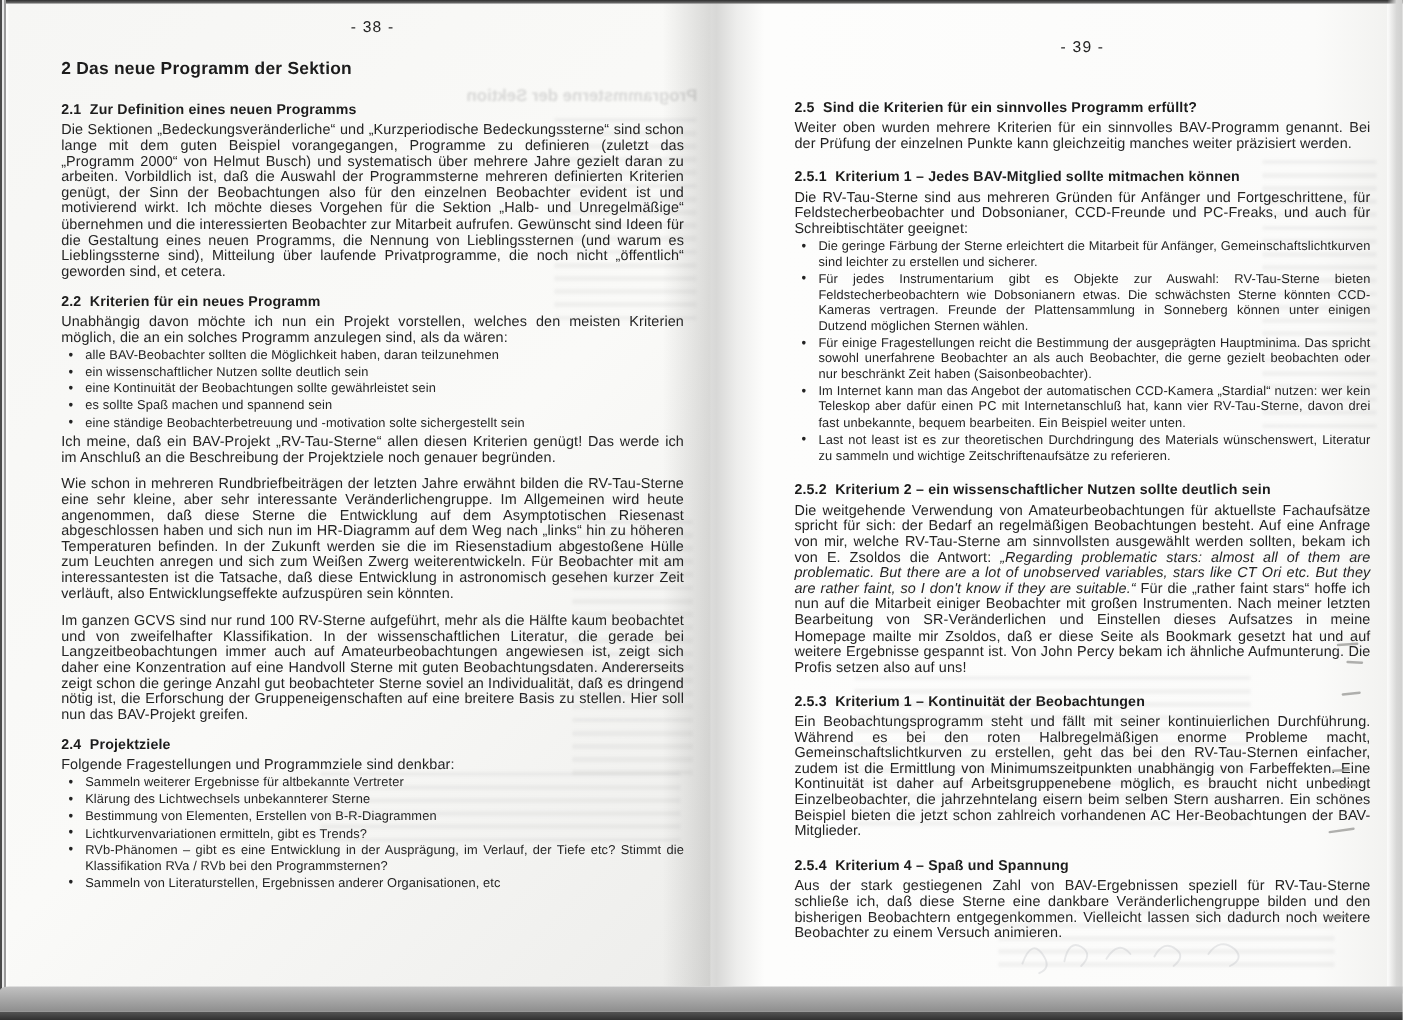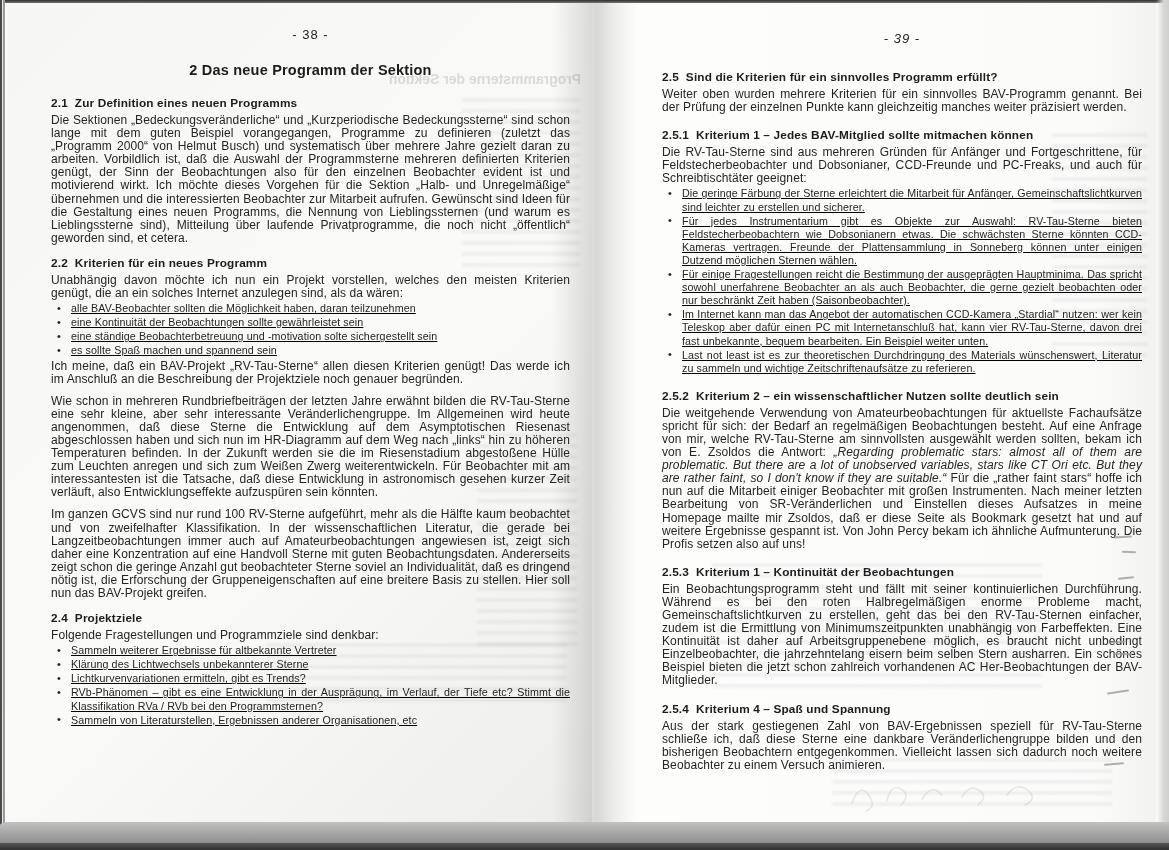--- a/index.html
+++ b/index.html
@@ -18,35 +18,35 @@
   .edge-right  { position:absolute; right:0; top:0; width:13px; height:828px; background:linear-gradient(to right,rgba(0,0,0,0),#d7d7d6 60%,#cfcfce); }
   .gutter      { position:absolute; left:552px; top:0; width:100px; height:822px;
                  background:linear-gradient(to right,rgba(120,120,118,0) 0%,rgba(120,120,118,0.28) 45%,rgba(120,120,118,0.12) 62%,rgba(120,120,118,0) 85%); }
 
   
   .page { position:absolute; top:3px; height:819px; overflow:hidden; }
   .page-left  { left:7px;  width:585px; background:linear-gradient(135deg,#f6f6f4 0%,#fafaf8 55%,#ededeb 100%); }
   .page-right { left:652px; width:504px; background:linear-gradient(to right,#fdfdfc,#fbfbfa 88%,#f2f2f0); }
 
   .col { position:relative; z-index:2; }
-  .col-left  { padding:24px 22px 0 44px; }
+  .col-left  { padding:12px 22px 0 44px; }
   .col-right { padding:28px 14px 0 10px; }
 
   .pageno { text-align:center; font-size:13px; color:#252525; letter-spacing:1px; margin-bottom:20px; }
-  .page-right .pageno { margin-bottom:24px;font-style:italic; }
+  .page-right .pageno { margin-bottom:36px; }
 
-  .chapter-title { font-size:14.5px; font-weight:bold; color:#1c1c1c; margin-bottom:18px; letter-spacing:0.2px;text-align:center; }
+  .chapter-title { font-size:14.5px; font-weight:bold; color:#1c1c1c; margin-bottom:18px; letter-spacing:0.2px; }
 
   h3.sec { font-size:11.8px; font-weight:bold; color:#1c1c1c; margin:11px 0 4px 0; letter-spacing:0.15px; }
   h3.sec .num { margin-right:7px; }
 
   p.body { font-size:12px; line-height:13.1px; color:#242424; text-align:justify; letter-spacing:0.1px; margin-bottom:2px; }
   p.body + p.body { margin-top:9px; }
 
-  ul.bullets { list-style:none; margin:1px 0 2px 4px;text-decoration:underline; }
+  ul.bullets { list-style:none; margin:1px 0 2px 4px; }
   ul.bullets li { position:relative; padding-left:16px; font-size:10.7px; line-height:13.1px; color:#242424; text-align:justify; letter-spacing:0.1px; margin-bottom:1px; }
   ul.bullets li::before { content:"•"; position:absolute; left:2px; top:-0.5px; font-size:11px; color:#242424; }
 
   .quote-it { font-style:italic; }
 
   
   .bleed { position:absolute; color:rgba(90,90,92,0.20); font-weight:bold; transform:scaleX(-1); filter:blur(0.7px); white-space:nowrap; z-index:1; }
   .bleed-title { left:324px; top:68px; font-size:14px; width:250px; }
   .smudge { position:absolute; z-index:1; filter:blur(1.2px); opacity:0.5;
             background:repeating-linear-gradient(to bottom, rgba(130,130,132,0.18) 0 4px, rgba(0,0,0,0) 4px 11px); }
@@ -66,37 +66,39 @@
 
     <div class="col col-left">
       <div class="pageno">- 38 -</div>
 
       <div class="chapter-title">2  Das neue Programm der Sektion</div>
 
       <h3 class="sec"><span class="num">2.1</span><span>Zur Definition eines neuen Programms</span></h3>
       <p class="body">Die Sektionen „Bedeckungsveränderliche“ und „Kurzperiodische Bedeckungssterne“ sind schon lange mit dem guten Beispiel vorangegangen, Programme zu definieren (zuletzt das „Programm 2000“ von Helmut Busch) und systematisch über mehrere Jahre gezielt daran zu arbeiten. Vorbildlich ist, daß die Auswahl der Programmsterne mehreren definierten Kriterien genügt, der Sinn der Beobachtungen also für den einzelnen Beobachter evident ist und motivierend wirkt. Ich möchte dieses Vorgehen für die Sektion „Halb- und Unregelmäßige“ übernehmen und die interessierten Beobachter zur Mitarbeit aufrufen. Gewünscht sind Ideen für die Gestaltung eines neuen Programms, die Nennung von Lieblingssternen (und warum es Lieblingssterne sind), Mitteilung über laufende Privatprogramme, die noch nicht „öffentlich“ geworden sind, et cetera.</p>
 
       <h3 class="sec"><span class="num">2.2</span><span>Kriterien für ein neues Programm</span></h3>
-      <p class="body">Unabhängig davon möchte ich nun ein Projekt vorstellen, welches den meisten Kriterien genügt, die an ein solches Internet anzulegen sind, als da wären:</p>
+      <p class="body">Unabhängig davon möchte ich nun ein Projekt vorstellen, welches den meisten Kriterien möglich, die an ein solches Programm anzulegen sind, als da wären:</p>
       <ul class="bullets">
         <li>alle BAV-Beobachter sollten die Möglichkeit haben, daran teilzunehmen</li>
+        <li>ein wissenschaftlicher Nutzen sollte deutlich sein</li>
         <li>eine Kontinuität der Beobachtungen sollte gewährleistet sein</li>
+        <li>es sollte Spaß machen und spannend sein</li>
         <li>eine ständige Beobachterbetreuung und -motivation solte sichergestellt sein</li>
-        <li>es sollte Spaß machen und spannend sein</li>
       </ul>
       <p class="body">Ich meine, daß ein BAV-Projekt „RV-Tau-Sterne“ allen diesen Kriterien genügt! Das werde ich im Anschluß an die Beschreibung der Projektziele noch genauer begründen.</p>
 
       <p class="body">Wie schon in mehreren Rundbriefbeiträgen der letzten Jahre erwähnt bilden die RV-Tau-Sterne eine sehr kleine, aber sehr interessante Veränderlichengruppe. Im Allgemeinen wird heute angenommen, daß diese Sterne die Entwicklung auf dem Asymptotischen Riesenast abgeschlossen haben und sich nun im HR-Diagramm auf dem Weg nach „links“ hin zu höheren Temperaturen befinden. In der Zukunft werden sie die im Riesenstadium abgestoßene Hülle zum Leuchten anregen und sich zum Weißen Zwerg weiterentwickeln. Für Beobachter mit am interessantesten ist die Tatsache, daß diese Entwicklung in astronomisch gesehen kurzer Zeit verläuft, also Entwicklungseffekte aufzuspüren sein könnten.</p>
       <p class="body">Im ganzen GCVS sind nur rund 100 RV-Sterne aufgeführt, mehr als die Hälfte kaum beobachtet und von zweifelhafter Klassifikation. In der wissenschaftlichen Literatur, die gerade bei Langzeitbeobachtungen immer auch auf Amateurbeobachtungen angewiesen ist, zeigt sich daher eine Konzentration auf eine Handvoll Sterne mit guten Beobachtungsdaten. Andererseits zeigt schon die geringe Anzahl gut beobachteter Sterne soviel an Individualität, daß es dringend nötig ist, die Erforschung der Gruppeneigenschaften auf eine breitere Basis zu stellen. Hier soll nun das BAV-Projekt greifen.</p>
 
       <h3 class="sec"><span class="num">2.4</span><span>Projektziele</span></h3>
       <p class="body">Folgende Fragestellungen und Programmziele sind denkbar:</p>
       <ul class="bullets">
         <li>Sammeln weiterer Ergebnisse für altbekannte Vertreter</li>
         <li>Klärung des Lichtwechsels unbekannterer Sterne</li>
+        <li>Bestimmung von Elementen, Erstellen von B-R-Diagrammen</li>
         <li>Lichtkurvenvariationen ermitteln, gibt es Trends?</li>
         <li>RVb-Phänomen – gibt es eine Entwicklung in der Ausprägung, im Verlauf, der Tiefe etc? Stimmt die Klassifikation RVa / RVb bei den Programmsternen?</li>
         <li>Sammeln von Literaturstellen, Ergebnissen anderer Organisationen, etc</li>
       </ul>
     </div>
   </div>
 
   <div class="page page-right">
     <div class="smudge" style="left:400px; top:130px; width:95px; height:230px;"></div>
     <div class="smudge" style="left:60px; top:560px; width:330px; height:130px;"></div>

